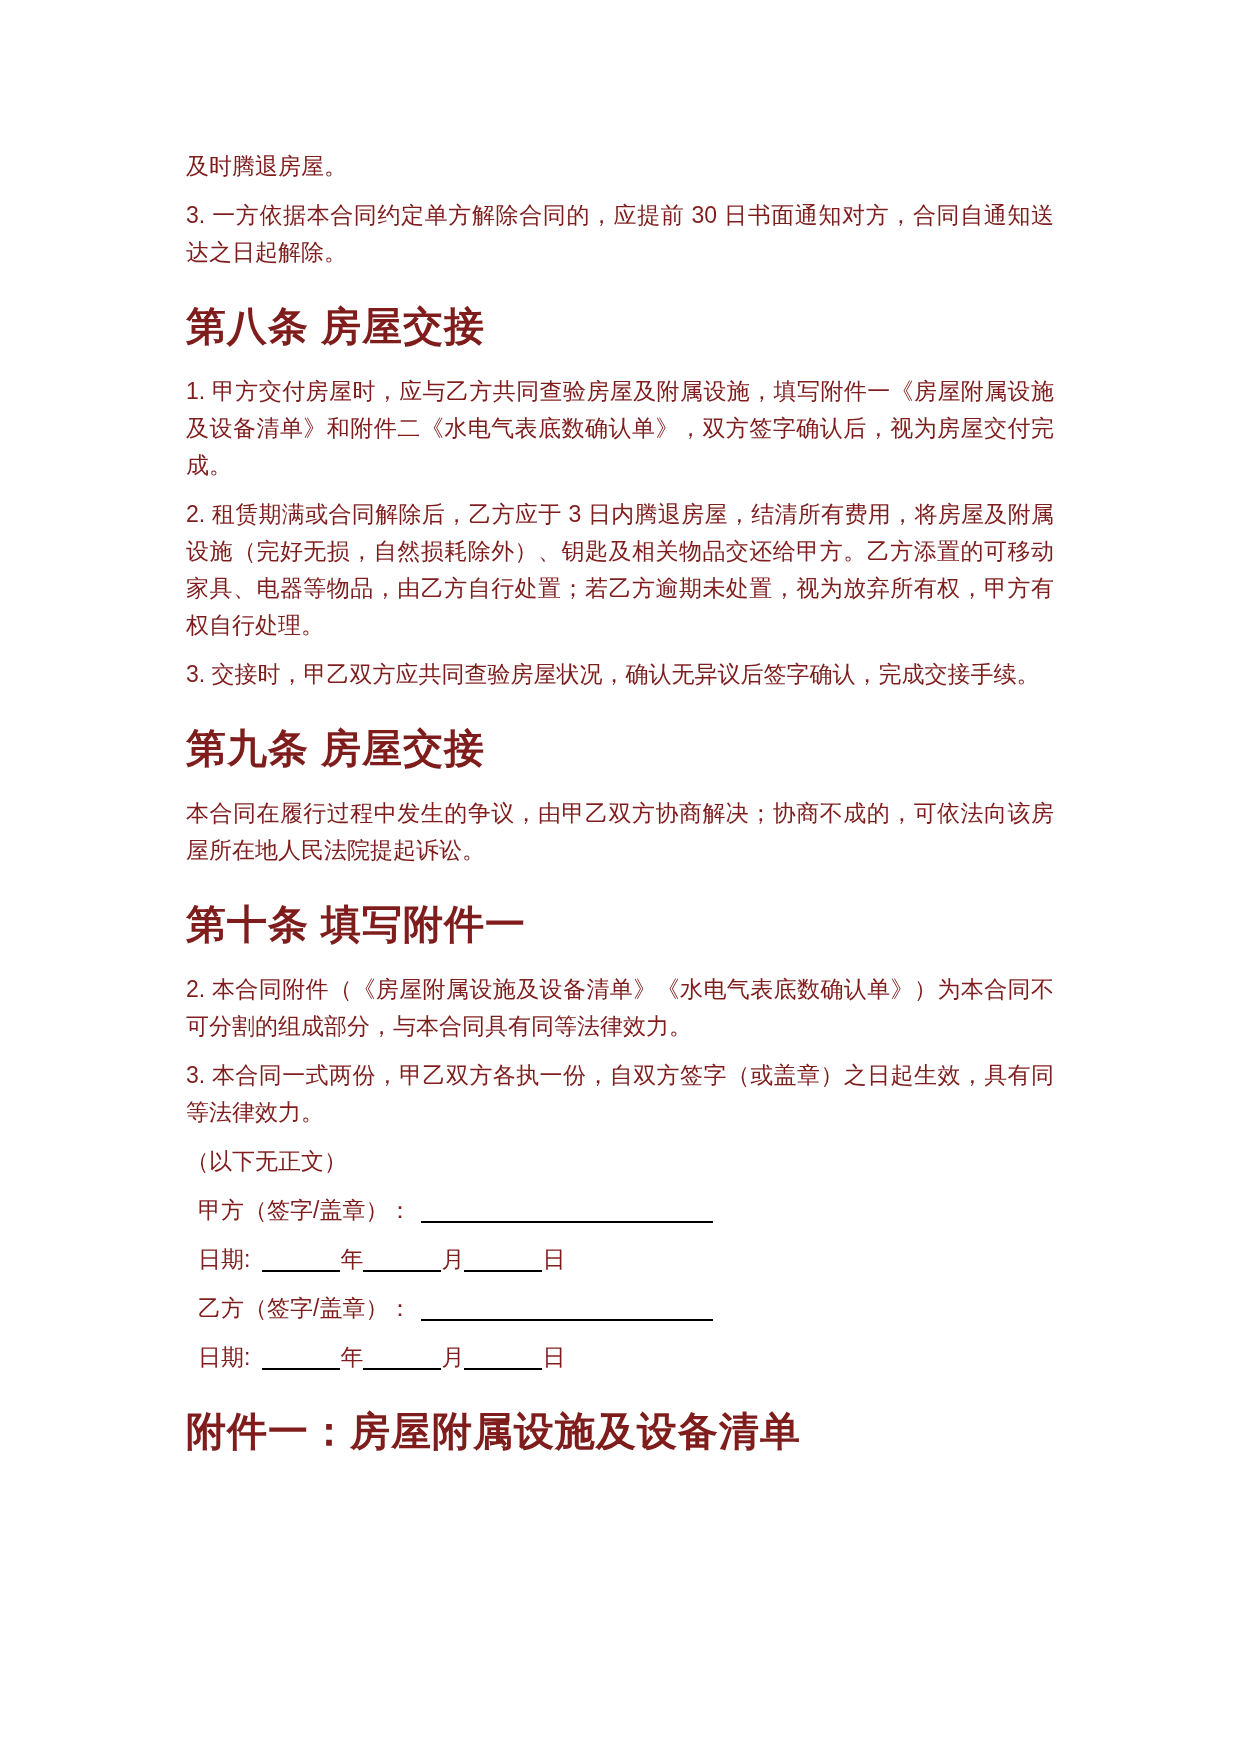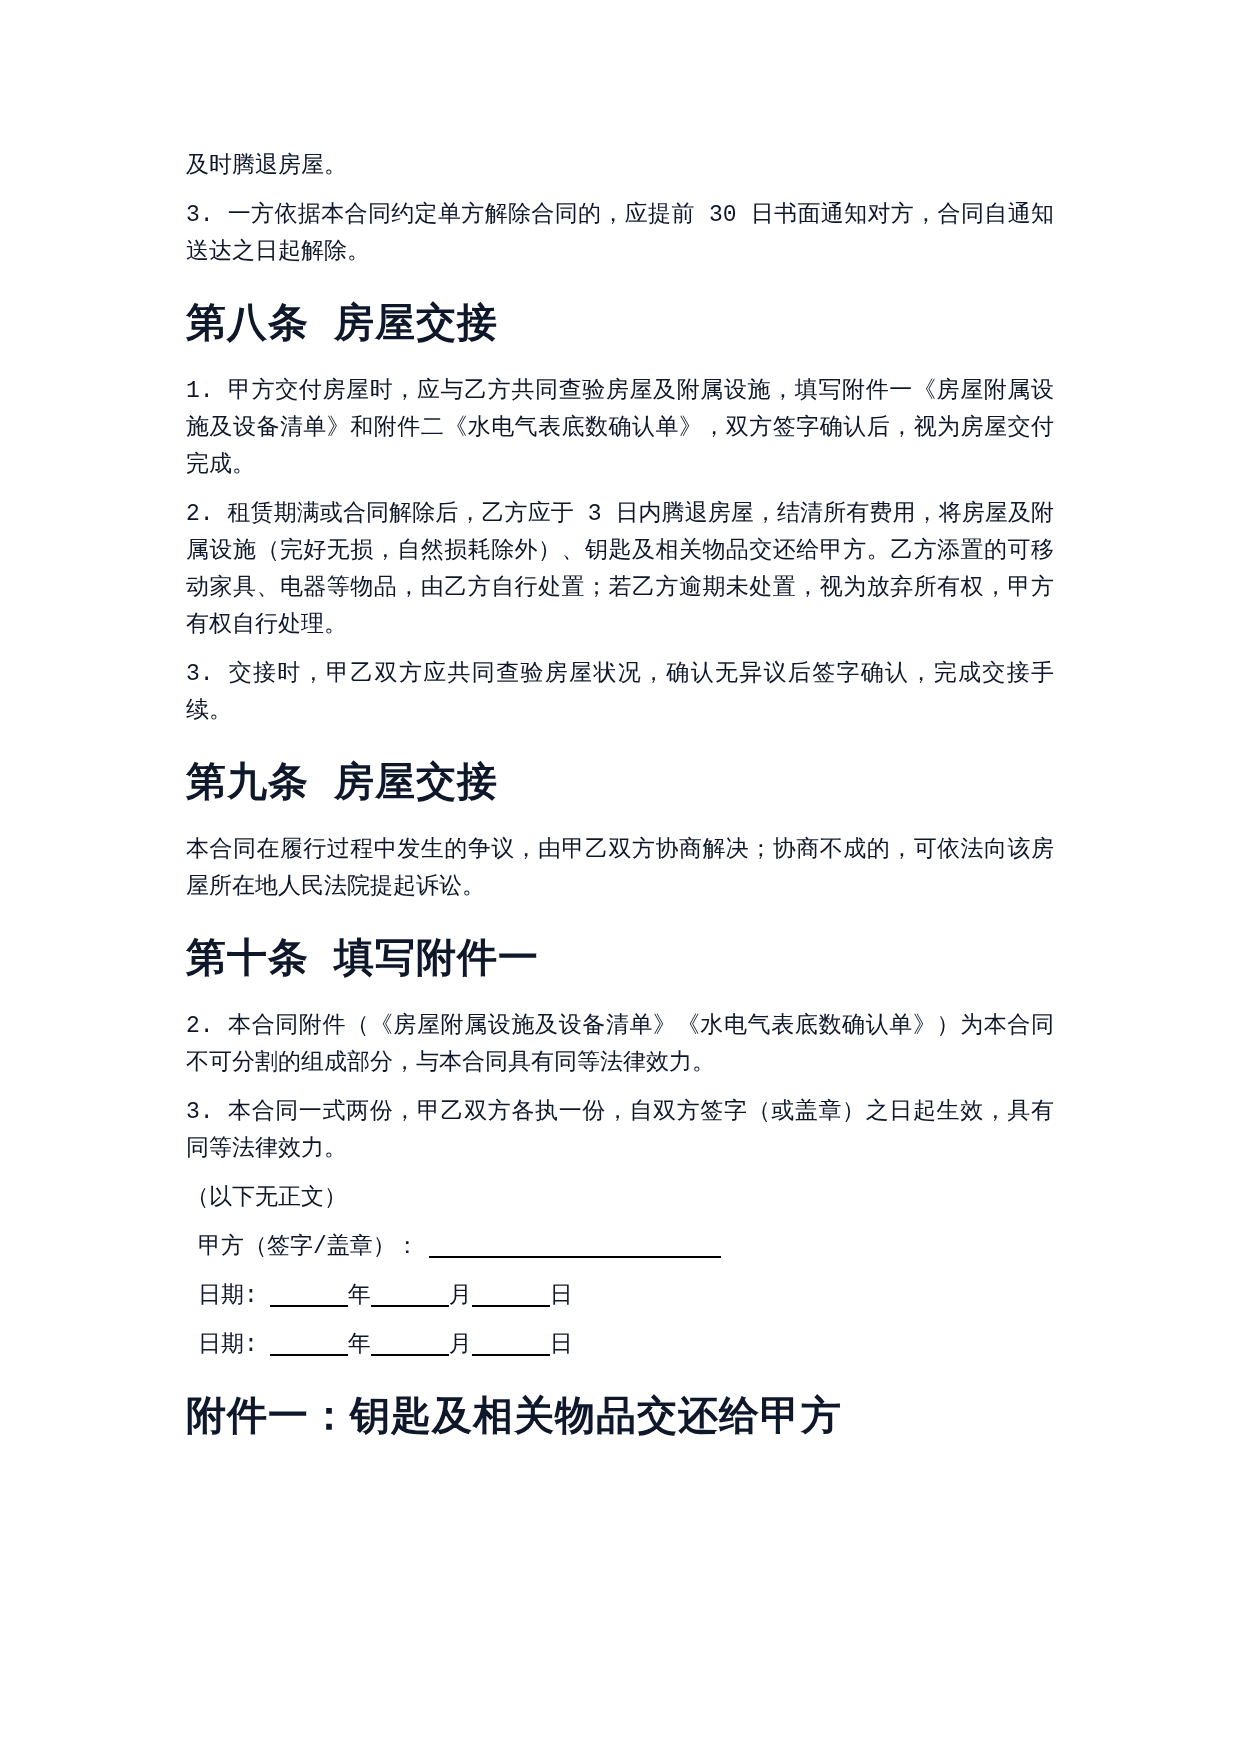--- a/index.html
+++ b/index.html
@@ -8,22 +8,22 @@
     background: #ffffff;
   }
   .page {
     position: relative;
     width: 1241px;
     height: 1755px;
     margin: 0 auto;
     background: #ffffff;
     box-sizing: border-box;
     padding: 148px 187px 0 186px;
-    font-family: Liberation Mono, monospace;
-    color: #0f172a;
+    font-family: Liberation Sans, sans-serif;
+    color: #7f1d1d;
     font-size: 23px;
     line-height: 37px;
   }
   .para {
     margin: 0 0 12px 0;
     text-align: justify;
     text-justify: inter-ideograph;
   }
   .heading {
     font-size: 40px;
@@ -77,20 +77,23 @@
   <p class="para">（以下无正文）</p>
 
   <div class="sig-row">
     <span>甲方（签字/盖章）：</span><span class="blank blank-signature"></span>
   </div>
 
   <div class="sig-row">
     <span>日期:</span><span class="blank blank-date blank-date-first"></span><span>年</span><span class="blank blank-date"></span><span>月</span><span class="blank blank-date"></span><span>日</span>
   </div>
 
+  <div class="sig-row">
+    <span>乙方（签字/盖章）：</span><span class="blank blank-signature"></span>
+  </div>
 
   <div class="sig-row">
     <span>日期:</span><span class="blank blank-date blank-date-first"></span><span>年</span><span class="blank blank-date"></span><span>月</span><span class="blank blank-date"></span><span>日</span>
   </div>
 
-  <h2 class="heading">附件一：钥匙及相关物品交还给甲方</h2>
+  <h2 class="heading">附件一：房屋附属设施及设备清单</h2>
 
 </div>
 
 </body></html>

